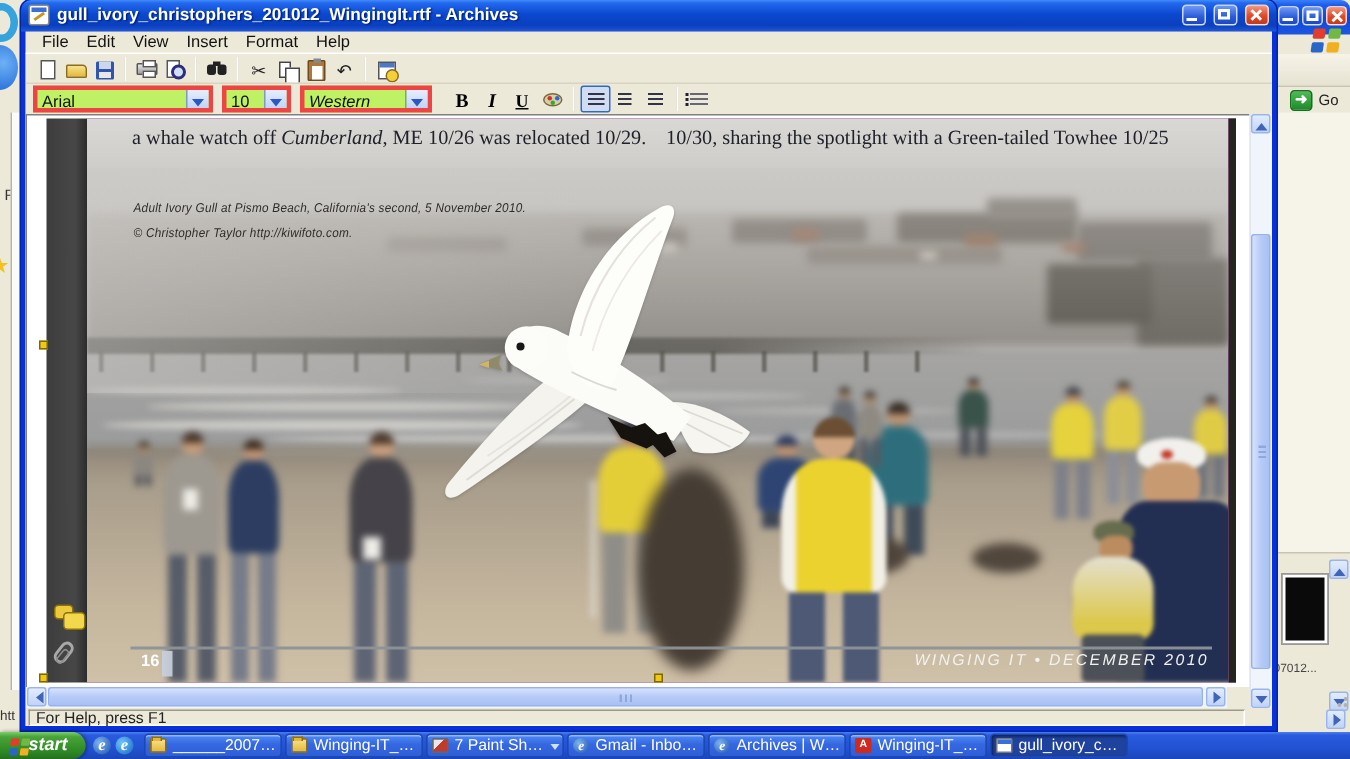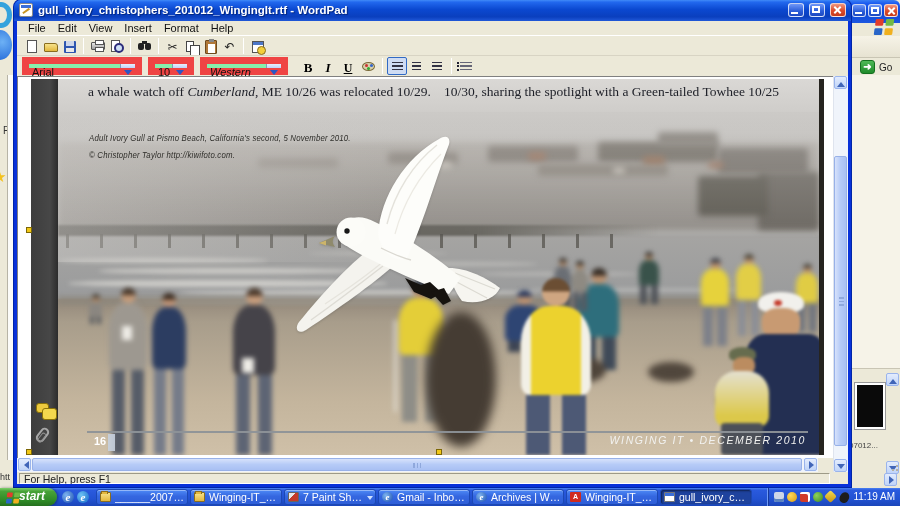--- a/index.html
+++ b/index.html
@@ -87,21 +87,21 @@
   .glyph{font-family:"DejaVu Sans",sans-serif;font-size:12px;line-height:18px;text-align:center;width:100%;display:block;color:#222;}
   .i-copy{left:3px;top:3px;width:8px;height:11px;background:#fff;border:1px solid #444;}
   .i-copy::after{content:"";position:absolute;left:3px;top:3px;width:8px;height:11px;background:#fff;border:1px solid #444;}
   .i-paste{left:3px;top:2px;width:12px;height:14px;background:#b07838;border:1px solid #6d4a1e;border-radius:1px;}
   .i-paste::before{content:"";position:absolute;left:3px;top:-2px;width:5px;height:3px;background:#888;}
   .i-paste::after{content:"";position:absolute;left:2px;top:3px;width:7px;height:9px;background:#fff;}
   .i-date{left:3px;top:3px;width:12px;height:12px;background:#fff;border:1px solid #555;}
   .i-date::before{content:"";position:absolute;left:0;top:0;width:100%;height:3px;background:#4d77c8;}
   .i-date::after{content:"";position:absolute;right:-3px;bottom:-3px;width:7px;height:7px;border-radius:50%;background:#f3cf3a;border:1px solid #8a6d1f;}
 
-  .xsel{height:18px;background:#86efac;border:7px solid #ef4444;position:relative;font-size:11px;color:#111;}
+  .xsel{height:18px;background:#bef264;border:3px solid #ef4444;position:relative;font-size:11px;color:#111;}
   .xsel .val{position:absolute;left:3px;top:2px;white-space:nowrap;}
   .xsel .drop{position:absolute;right:0;top:0;width:15px;height:100%;background:linear-gradient(#e6eefc,#c0d4f8);border-left:1px solid #7f9db9;}
   .xsel .drop .tri.down{left:3px;top:6px;border-top-color:#2b56c4;}
   .fmtbtn{width:20px;height:18px;position:relative;text-align:center;border:1px solid transparent;border-radius:2px;}
   .fmtbtn.pressed{background:#cfdcf3;border:1px solid #316ac5;}
   .fmtbtn b{font-family:"Liberation Serif",serif;font-size:13px;line-height:16px;}
   .fmtbtn .it{font-family:"Liberation Serif",serif;font-style:italic;font-weight:bold;font-size:13px;line-height:16px;}
   .fmtbtn .un{font-family:"Liberation Serif",serif;font-weight:bold;font-size:12px;line-height:16px;text-decoration:underline;}
   .i-pal{left:3px;top:4px;width:13px;height:9px;background:#d8cfa8;border:1px solid #7a6a3a;border-radius:50%;}
   .i-pal::before{content:"";position:absolute;left:2px;top:1px;width:3px;height:3px;border-radius:50%;background:#c33;box-shadow:5px 0 0 #36c,2px 3px 0 #3a3;}
@@ -229,21 +229,21 @@
     </div>
     <div class="a sc-arrow" style="left:39px;top:473px;">
         <span class="tri right"></span>
       </div>
     <div class="a bgr-grip"></div>
   </div>
 
   <div class="a wp">
     <div class="a wp-title">
       <span class="a wp-ico"></span>
-      <span class="wp-title-text">gull_ivory_christophers_201012_WingingIt.rtf - WordPad</span>
+      <span class="wp-title-text">gull_ivory_christophers_201012_WingingIt.rtf - Archives</span>
       <span class="wp-btns">
         <span class="xpbtn"><span class="bar"></span></span>
         <span class="xpbtn"><span class="box"></span></span>
         <span class="xpbtn red"><span class="x1"></span><span class="x2"></span></span>
       </span>
     </div>
     <div class="a wp-inner">
 
       <div class="a menubar">
         <span>File</span>
@@ -594,23 +594,14 @@
     </div>
     <div class="tkbtn" style="left:566px;">
       <span class="tkico pdf">A</span>
       <span class="lbl">Winging-IT_20101...</span>
     </div>
     <div class="tkbtn active" style="left:660px;">
       <span class="tkico wordpad"></span>
       <span class="lbl">gull_ivory_christo...</span>
     </div>
 
-    <div class="tray">
-      <span class="tico" style="left:6px;background:#cdd6e8;box-shadow:inset 0 -3px 0 #5b83c0;"></span>
-      <span class="tico" style="left:19px;background:radial-gradient(circle at 35% 35%,#ffd95a,#d89b10);border-radius:50%;"></span>
-      <span class="tico" style="left:32px;background:#d23b2a;box-shadow:inset -2px 2px 0 #fff;"></span>
-      <span class="tico" style="left:45px;background:radial-gradient(circle at 35% 35%,#8ed05a,#3c8a1e);border-radius:50%;"></span>
-      <span class="tico" style="left:58px;background:linear-gradient(135deg,#f5dd55,#c8940f);transform:rotate(45deg);width:9px;height:9px;"></span>
-      <span class="tico" style="left:72px;background:#1d1d1d;border-radius:60% 60% 50% 50%;width:9px;height:11px;transform:rotate(30deg);"></span>
-      <span class="clock">11:19 AM</span>
-    </div>
   </div>
 </div>
 
 </body></html>

